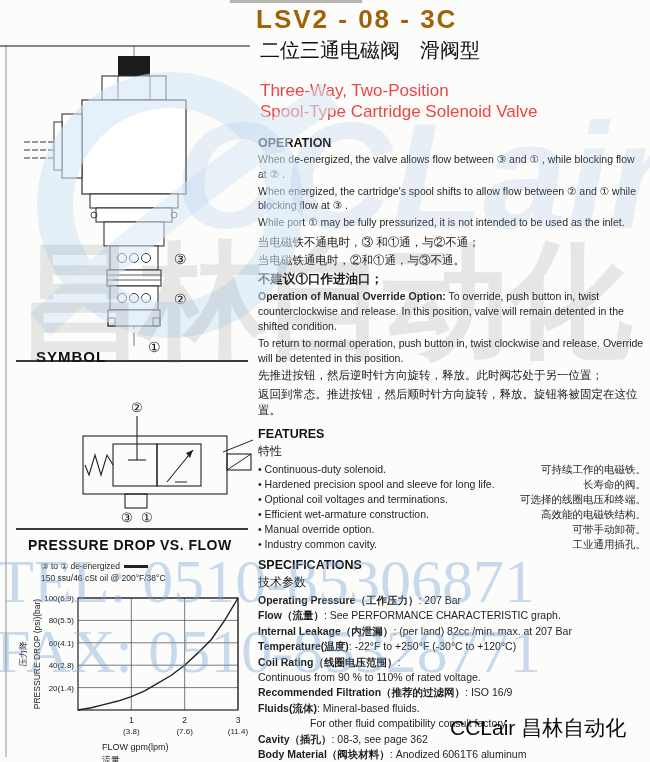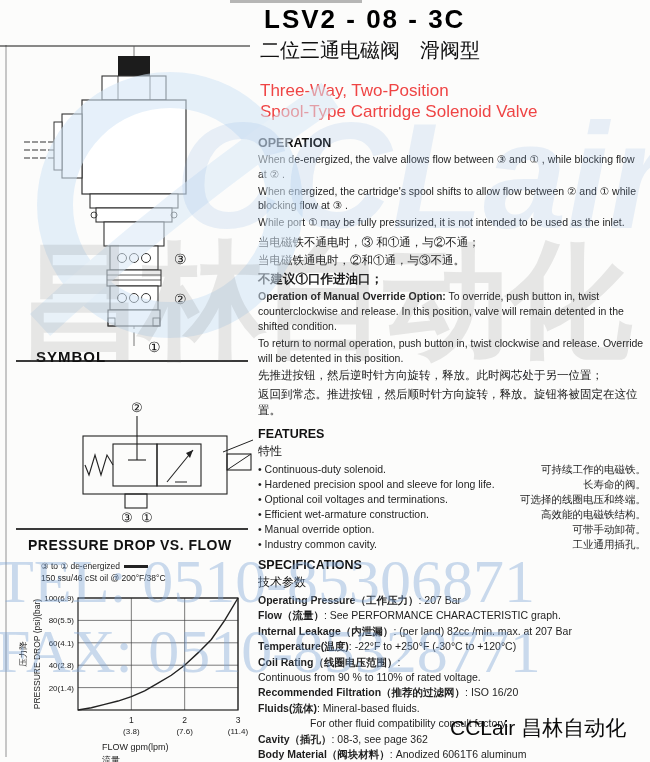--- a/index.html
+++ b/index.html
@@ -9,21 +9,21 @@
 
   
   .edge{position:absolute;background:rgba(40,40,40,.55);}
 
   
   .lrule{position:absolute;left:16px;width:232px;height:2px;background:#3a3a3a;}
   .lhead{position:absolute;font-weight:bold;color:#111;}
 
   
   #rcol{position:absolute;left:256px;top:0;width:390px;z-index:1;}
-  .model{margin:4px 0 0 8px;font-size:26px;font-weight:bold;letter-spacing:2px;color:#000000;}
+  .model{margin:4px 0 0 0;font-size:26px;font-weight:bold;letter-spacing:2px;color:#a16207;}
   .titlezh{margin:2px 0 0 4px;font-size:20px;color:#111;}
   .subtitle{margin:16px 0 12px 4px;font-size:17px;line-height:21px;color:#ef4444;}
   .h-sec{margin:14px 0 2px 2px;font-size:12.5px;font-weight:bold;color:#111;}
   .h-zh{margin:0 0 2px 2px;font-size:12px;color:#111;}
   .p-en{margin:2px 0 0 2px;font-size:10.5px;line-height:14.8px;color:#242424;}
   .p-zh{margin:2px 0 0 2px;font-size:11.5px;line-height:16.5px;color:#1a1a1a;}
   .p-zh.bold{font-weight:bold;font-size:12.5px;}
   .feat-row{display:flex;justify-content:space-between;margin:0 0 0 2px;
             font-size:10.5px;line-height:15px;}
   .feat-row .en::before{content:"• ";}
@@ -210,21 +210,21 @@
       </div>
 
     <div class="h-sec" style="margin-top:6px;">SPECIFICATIONS</div>
     <div class="h-zh">技术参数</div>
     <div class="spec-line"><b>Operating Pressure（工作压力）</b><span>: 207 Bar</span></div>
     <div class="spec-line"><b>Flow（流量）</b><span>: See PERFORMANCE CHARACTERISTIC graph.</span></div>
     <div class="spec-line"><b>Internal Leakage（内泄漏）</b><span>: (per land) 82cc /min. max. at 207 Bar</span></div>
     <div class="spec-line"><b>Temperature(温度)</b><span>: -22°F to +250°F (-30°C to +120°C)</span></div>
     <div class="spec-line"><b>Coil Rating（线圈电压范围）</b><span>:</span></div>
     <div class="spec-line"><b></b><span>Continuous from 90 % to 110% of rated voltage.</span></div>
-    <div class="spec-line"><b>Recommended Filtration（推荐的过滤网）</b><span>: ISO 16/20</span></div>
+    <div class="spec-line"><b>Recommended Filtration（推荐的过滤网）</b><span>: ISO 16/9</span></div>
     <div class="spec-line"><b>Fluids(流体)</b><span>: Mineral-based fluids.</span></div>
     <div class="spec-line ind"><b></b><span>For other fluid compatibility consult factory.</span></div>
     <div class="spec-line"><b>Cavity（插孔）</b><span>: 08-3, see page  362</span></div>
     <div class="spec-line"><b>Body Material（阀块材料）</b><span>: Anodized 6061T6 aluminum</span></div>
 
   </div>
 
   <div id="wm">
     <svg class="wm-ring" width="330" height="310" viewBox="0 0 330 310">
       <circle cx="160" cy="150" r="115" fill="none" stroke="#d2e5f6" stroke-width="36"></circle>

